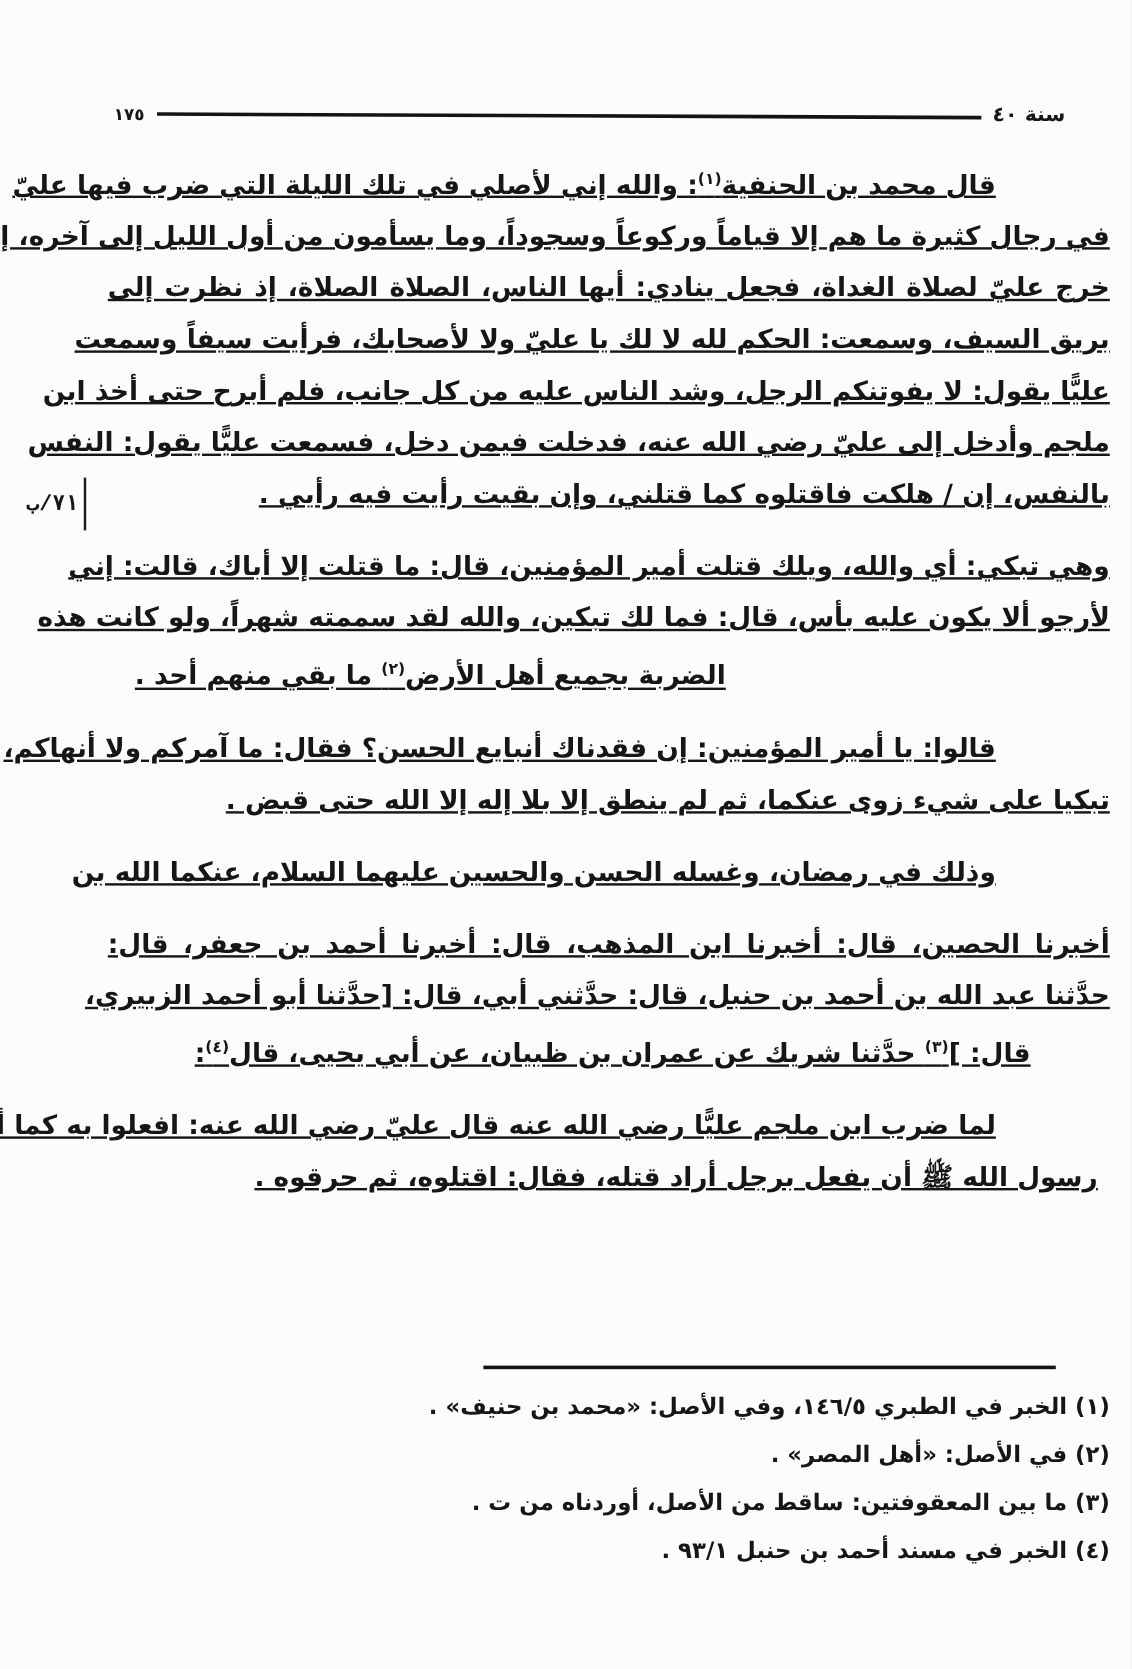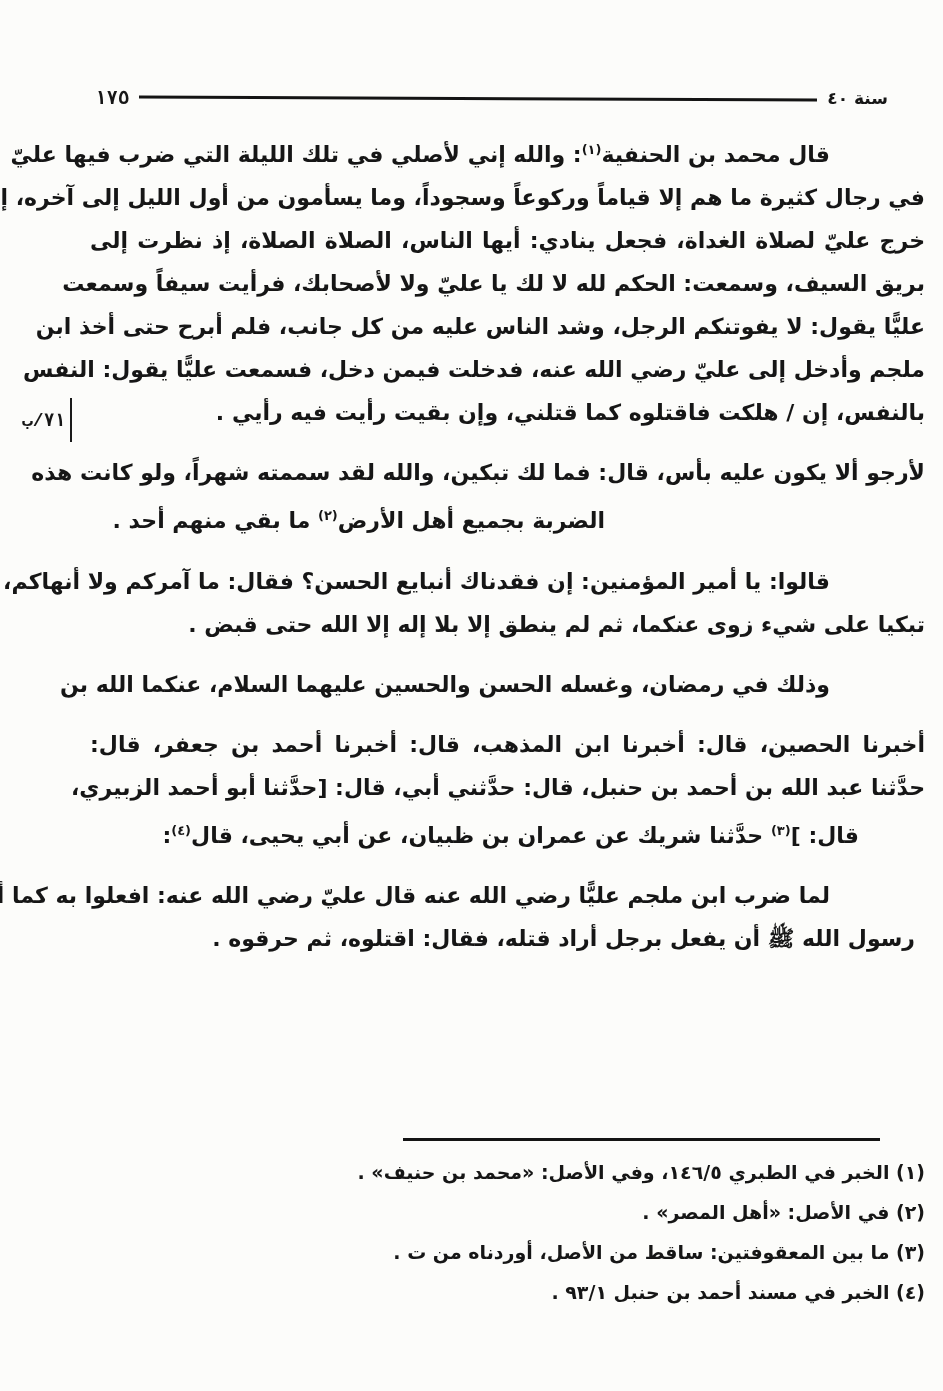--- a/index.html
+++ b/index.html
@@ -13,37 +13,37 @@
     direction:rtl;
   }
   
   .pagehead{
     position:absolute;top:86px;right:55px;left:95px;
     display:flex;align-items:center;gap:10px;
     font-weight:700;
   }
   .year{font-size:17px;white-space:nowrap;}
   .head-rule{flex:1;height:3px;background:#141414;transform:rotate(.25deg);}
-  .pagenum{font-size:19px;letter-spacing:2px;white-space:nowrap;font-family:Liberation Mono, monospace;}
+  .pagenum{font-size:14px;letter-spacing:2px;white-space:nowrap;}
   
   .margin-note{
     position:absolute;top:398px;left:22px;
     display:flex;align-items:center;gap:5px;
     font-size:18px;font-weight:700;font-family:Liberation Mono, monospace;
   }
   .folio-bar{width:2px;height:44px;background:#1a1a1a;}
   
   .body{
     position:absolute;top:128px;right:18px;width:835px;
     font-size:22px;font-weight:700;line-height:43px;
   }
   .para{margin:0 0 17px 0;}
   .l{
     display:block;white-space:nowrap;overflow:visible;
-    text-align:justify;text-align-last:justify;
+    text-align:justify;text-align-last:justify;text-decoration:underline;
   }
   .l.first{padding-right:95px;}
   .l.noindent{padding-right:0;}
   .l.last{text-align:right;text-align-last:right;}
   .l.ind10{padding-right:10px;}
   .l.ind58{padding-right:58px;}
   .l.ind66{padding-right:66px;}
   .l.ind320{padding-right:320px;}
   .sup{font-size:13px;vertical-align:super;letter-spacing:0;}
   
@@ -80,20 +80,21 @@
       <span class="l first"><span>قال محمد بن الحنفية</span><span class="sup">(١)</span><span>: والله إني لأصلي في تلك الليلة التي ضرب فيها عليّ</span></span>
       <span class="l">في رجال كثيرة ما هم إلا قياماً وركوعاً وسجوداً، وما يسأمون من أول الليل إلى آخره، إذ</span>
       <span class="l">خرج عليّ لصلاة الغداة، فجعل ينادي: أيها الناس، الصلاة الصلاة، إذ نظرت إلى</span>
       <span class="l">بريق السيف، وسمعت: الحكم لله لا لك يا عليّ ولا لأصحابك، فرأيت سيفاً وسمعت</span>
       <span class="l">عليًّا يقول: لا يفوتنكم الرجل، وشد الناس عليه من كل جانب، فلم أبرح حتى أخذ ابن</span>
       <span class="l">ملجم وأدخل إلى عليّ رضي الله عنه، فدخلت فيمن دخل، فسمعت عليًّا يقول: النفس</span>
       <span class="l last">بالنفس، إن / هلكت فاقتلوه كما قتلني، وإن بقيت رأيت فيه رأيي .</span>
     </p>
 
     <p class="para">
+      <span class="l">وهي تبكي: أي والله، ويلك قتلت أمير المؤمنين، قال: ما قتلت إلا أباك، قالت: إني</span>
       <span class="l">لأرجو ألا يكون عليه بأس، قال: فما لك تبكين، والله لقد سممته شهراً، ولو كانت هذه</span>
       <span class="l last ind320"><span>الضربة بجميع أهل الأرض</span><span class="sup">(٢)</span><span> ما بقي منهم أحد .</span></span>
     </p>
 
     <p class="para">
       <span class="l first">قالوا: يا أمير المؤمنين: إن فقدناك أنبايع الحسن؟ فقال: ما آمركم ولا أنهاكم،</span>
       <span class="l last">تبكيا على شيء زوى عنكما، ثم لم ينطق إلا بلا إله إلا الله حتى قبض .</span>
     </p>
 
     <p class="para">

